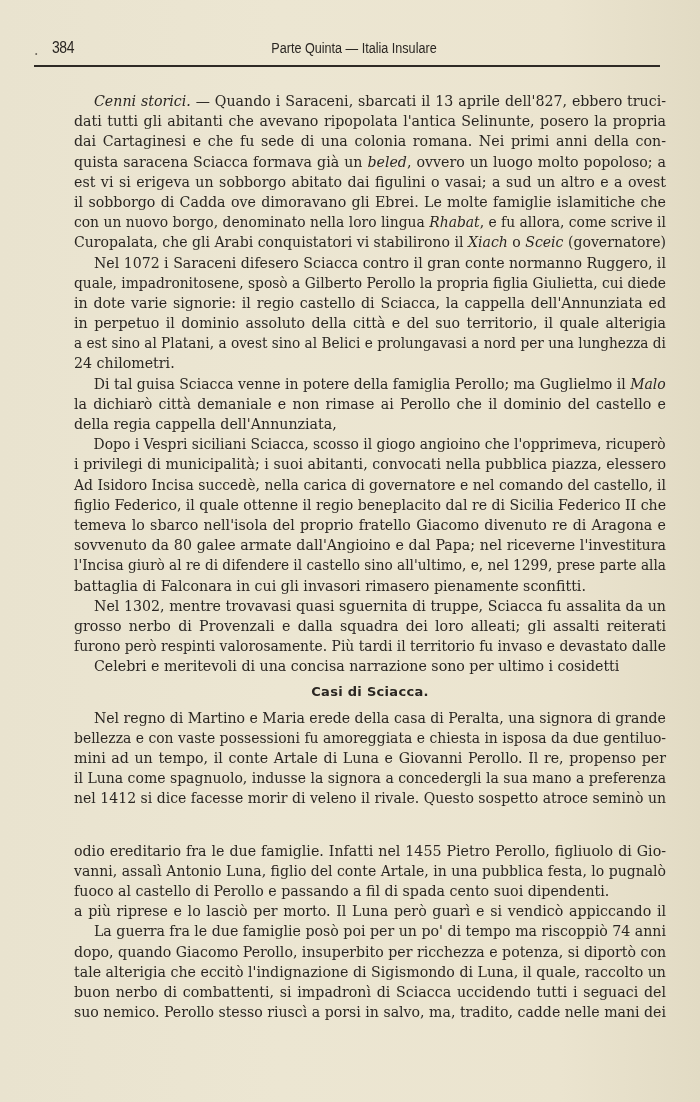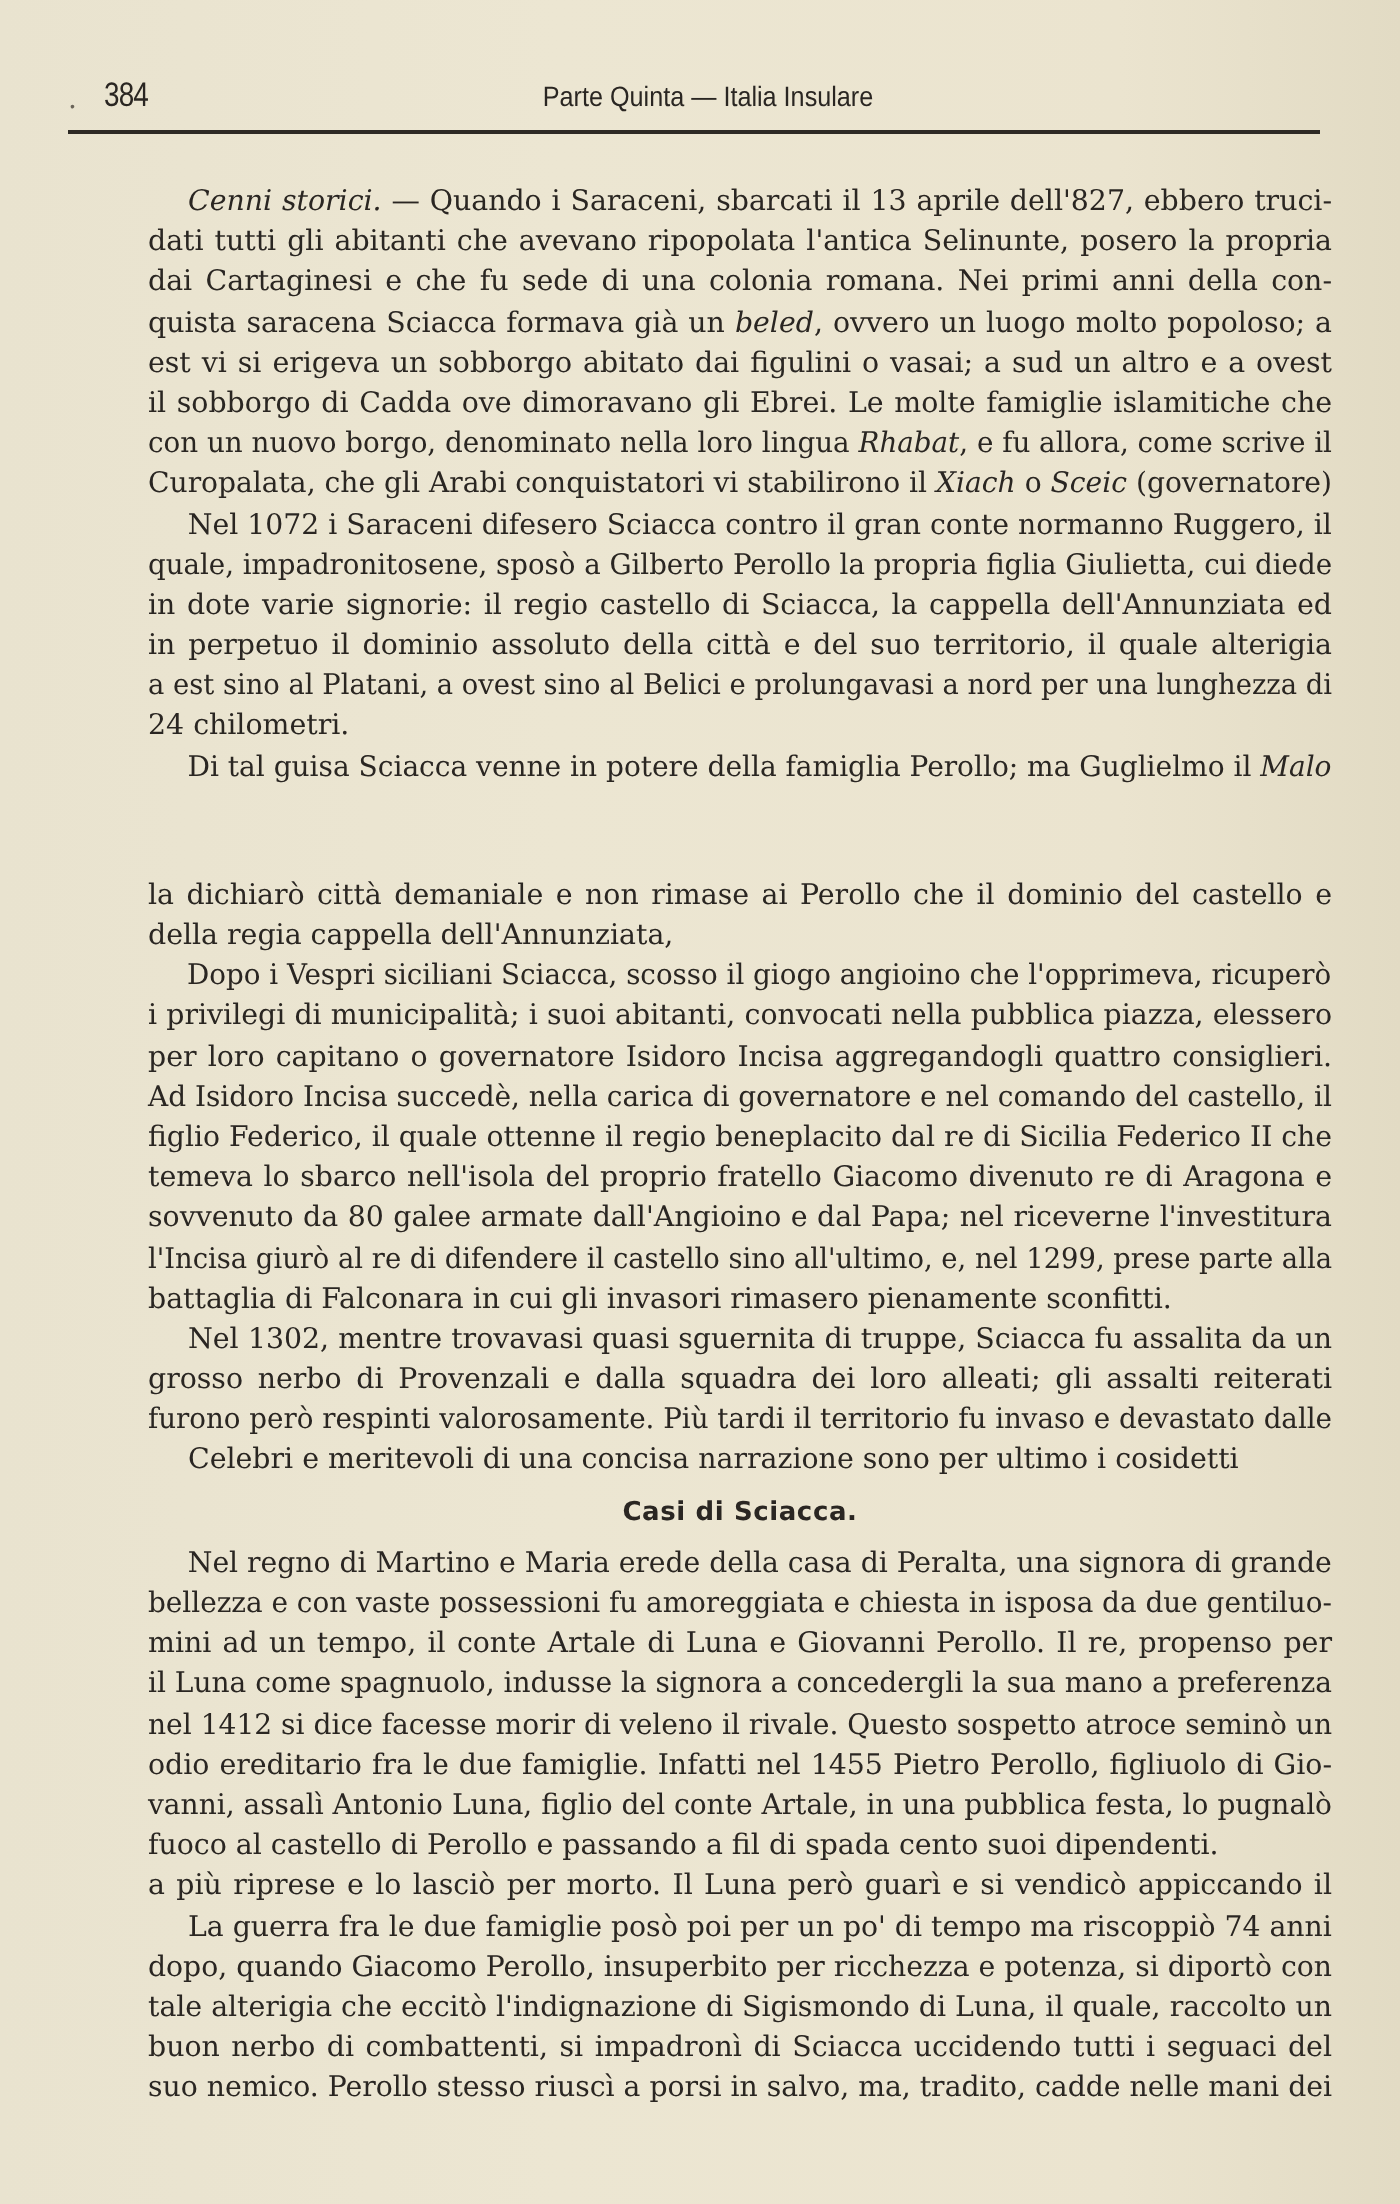--- a/index.html
+++ b/index.html
@@ -68,27 +68,26 @@
     <div>
       <div class="line" style="padding-left: 20px; width: 574.219px; transform: scaleX(0.996136);"><span>Nel 1072 i Saraceni difesero Sciacca contro il gran conte normanno Ruggero, il</span></div>
       <div class="line" style="width: 607.953px; transform: scaleX(0.973759);"><span>quale, impadronitosene, sposò a Gilberto Perollo la propria figlia Giulietta, cui diede</span></div>
       <div class="line" style="width: 592px;"><span>in dote varie signorie: il regio castello di Sciacca, la cappella dell'Annunziata ed</span></div>
       <div class="line" style="width: 592px;"><span>in perpetuo il dominio assoluto della città e del suo territorio, il quale alterigia</span></div>
       <div class="line" style="width: 614.047px; transform: scaleX(0.964096);"><span>a est sino al Platani, a ovest sino al Belici e prolungavasi a nord per una lunghezza di</span></div>
       <div class="line last" style="width: 592px;"><span>24 chilometri.</span></div>
     </div>
     <div>
       <div class="line" style="padding-left: 20px; width: 579.375px; transform: scaleX(0.987271);"><span>Di tal guisa Sciacca venne in potere della famiglia Perollo; ma Guglielmo il </span><em>Malo</em></div>
-      <div class="line" style="width: 592px; margin-top: 44px;"><span>la dichiarò città demaniale e non rimase ai Perollo che il dominio del castello e</span></div>
+      <div class="line" style="width: 592px;"><span>la dichiarò città demaniale e non rimase ai Perollo che il dominio del castello e</span></div>
       <div class="line last" style="width: 592px;"><span>della regia cappella dell'Annunziata,</span></div>
     </div>
     <div>
       <div class="line" style="padding-left: 20px; width: 585.422px; transform: scaleX(0.977073);"><span>Dopo i Vespri siciliani Sciacca, scosso il giogo angioino che l'opprimeva, ricuperò</span></div>
       <div class="line" style="width: 592px;"><span>i privilegi di municipalità; i suoi abitanti, convocati nella pubblica piazza, elessero</span></div>
-      <div class="line" style="width: 592px;"><span>per loro capitano o governatore Isidoro Incisa aggregandogli quattro consiglieri.</span></div>
       <div class="line" style="width: 601.266px; transform: scaleX(0.98459);"><span>Ad Isidoro Incisa succedè, nella carica di governatore e nel comando del castello, il</span></div>
       <div class="line" style="width: 595.078px; transform: scaleX(0.994827);"><span>figlio Federico, il quale ottenne il regio beneplacito dal re di Sicilia Federico II che</span></div>
       <div class="line" style="width: 592px;"><span>temeva lo sbarco nell'isola del proprio fratello Giacomo divenuto re di Aragona e</span></div>
       <div class="line" style="width: 592px;"><span>sovvenuto da 80 galee armate dall'Angioino e dal Papa; nel riceverne l'investitura</span></div>
       <div class="line" style="width: 613.75px; transform: scaleX(0.964562);"><span>l'Incisa giurò al re di difendere il castello sino all'ultimo, e, nel 1299, prese parte alla</span></div>
       <div class="line last" style="width: 592px;"><span>battaglia di Falconara in cui gli invasori rimasero pienamente sconfitti.</span></div>
     </div>
     <div>
       <div class="line" style="padding-left: 20px; width: 572px;"><span>Nel 1302, mentre trovavasi quasi sguernita di truppe, Sciacca fu assalita da un</span></div>
       <div class="line" style="width: 592px;"><span>grosso nerbo di Provenzali e dalla squadra dei loro alleati; gli assalti reiterati</span></div>
@@ -97,21 +96,21 @@
     <div>
       <div class="line last" style="padding-left: 20px; width: 572px;"><span>Celebri e meritevoli di una concisa narrazione sono per ultimo i cosidetti</span></div>
     </div>
     <div class="heading">Casi di Sciacca.</div>
     <div>
       <div class="line" style="padding-left: 20px; width: 575.578px; transform: scaleX(0.993783);"><span>Nel regno di Martino e Maria erede della casa di Peralta, una signora di grande</span></div>
       <div class="line" style="width: 602.828px; transform: scaleX(0.982038);"><span>bellezza e con vaste possessioni fu amoreggiata e chiesta in isposa da due gentiluo-</span></div>
       <div class="line" style="width: 592px;"><span>mini ad un tempo, il conte Artale di Luna e Giovanni Perollo. Il re, propenso per</span></div>
       <div class="line" style="width: 599.094px; transform: scaleX(0.988159);"><span>il Luna come spagnuolo, indusse la signora a concedergli la sua mano a preferenza</span></div>
       <div class="line" style="width: 597.828px; transform: scaleX(0.990251);"><span>nel 1412 si dice facesse morir di veleno il rivale. Questo sospetto atroce seminò un</span></div>
-      <div class="line" style="width: 592px;"><span>odio ereditario fra le due famiglie. Infatti nel 1455 Pietro Perollo, figliuolo di Gio-</span></div>
+      <div class="line" style="width: 592px; margin-top: 32px;"><span>odio ereditario fra le due famiglie. Infatti nel 1455 Pietro Perollo, figliuolo di Gio-</span></div>
       <div class="line" style="width: 598.938px; transform: scaleX(0.988417);"><span>vanni, assalì Antonio Luna, figlio del conte Artale, in una pubblica festa, lo pugnalò</span></div>
       <div class="line last" style="width: 592px;"><span>fuoco al castello di Perollo e passando a fil di spada cento suoi dipendenti.</span></div>
       <div class="line" style="width: 592px;"><span>a più riprese e lo lasciò per morto. Il Luna però guarì e si vendicò appiccando il</span></div>
     </div>
     <div>
       <div class="line" style="padding-left: 20px; width: 573px; transform: scaleX(0.998255);"><span>La guerra fra le due famiglie posò poi per un po' di tempo ma riscoppiò 74 anni</span></div>
       <div class="line" style="width: 594.406px; transform: scaleX(0.995952);"><span>dopo, quando Giacomo Perollo, insuperbito per ricchezza e potenza, si diportò con</span></div>
       <div class="line" style="width: 592.5px; transform: scaleX(0.999156);"><span>tale alterigia che eccitò l'indignazione di Sigismondo di Luna, il quale, raccolto un</span></div>
       <div class="line" style="width: 592px;"><span>buon nerbo di combattenti, si impadronì di Sciacca uccidendo tutti i seguaci del</span></div>
       <div class="line" style="width: 594.328px; transform: scaleX(0.996083);"><span>suo nemico. Perollo stesso riuscì a porsi in salvo, ma, tradito, cadde nelle mani dei</span></div>

